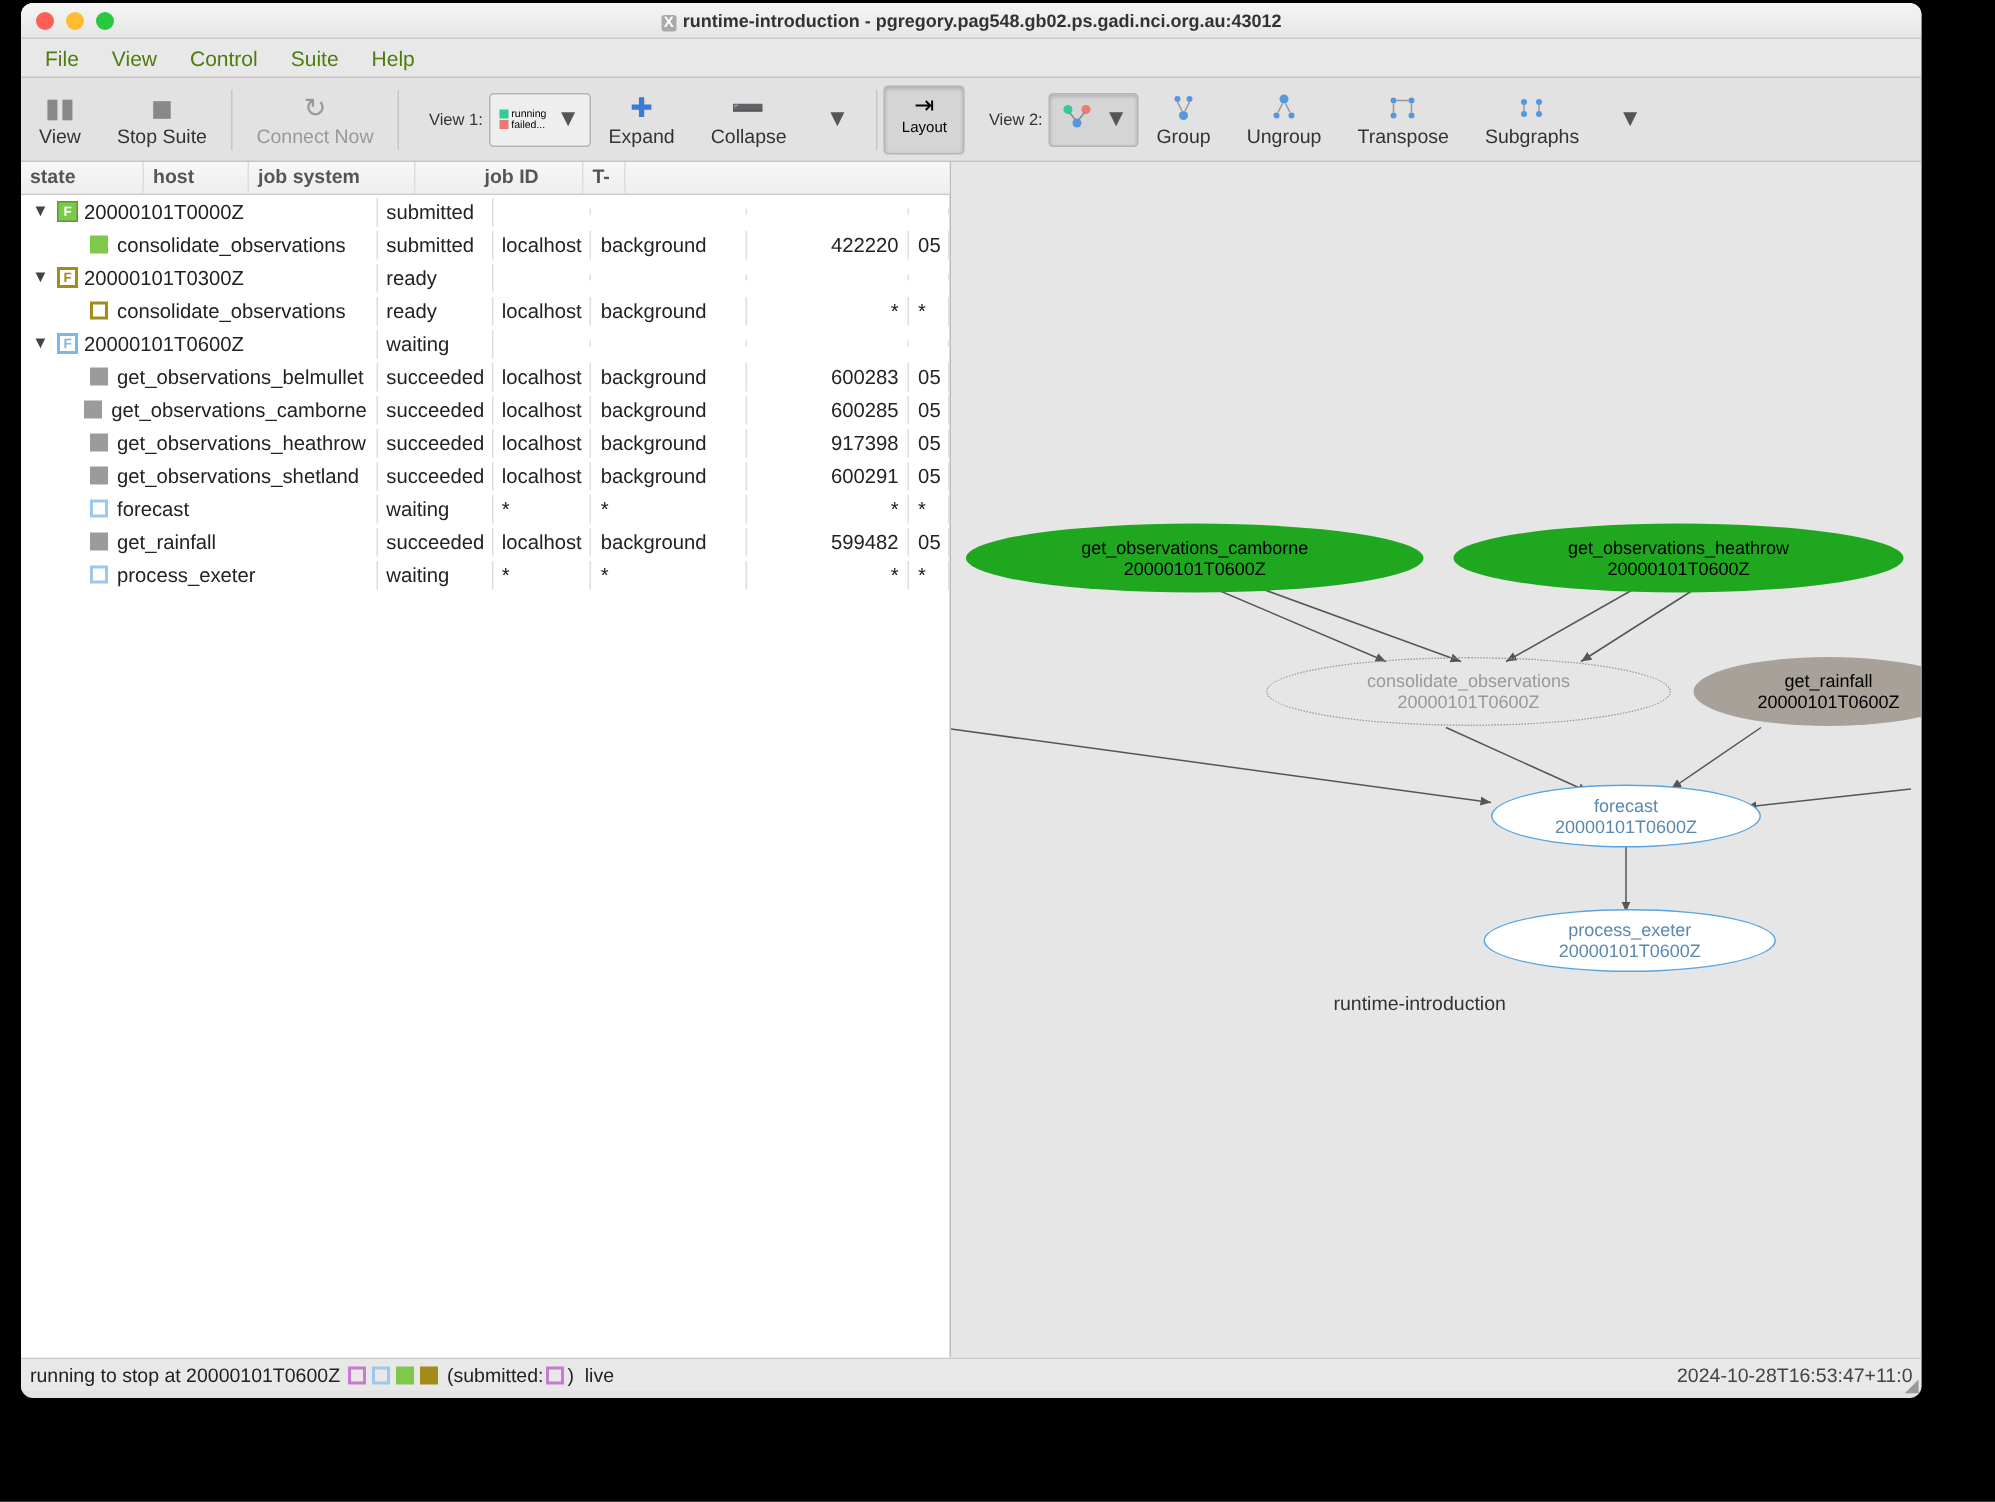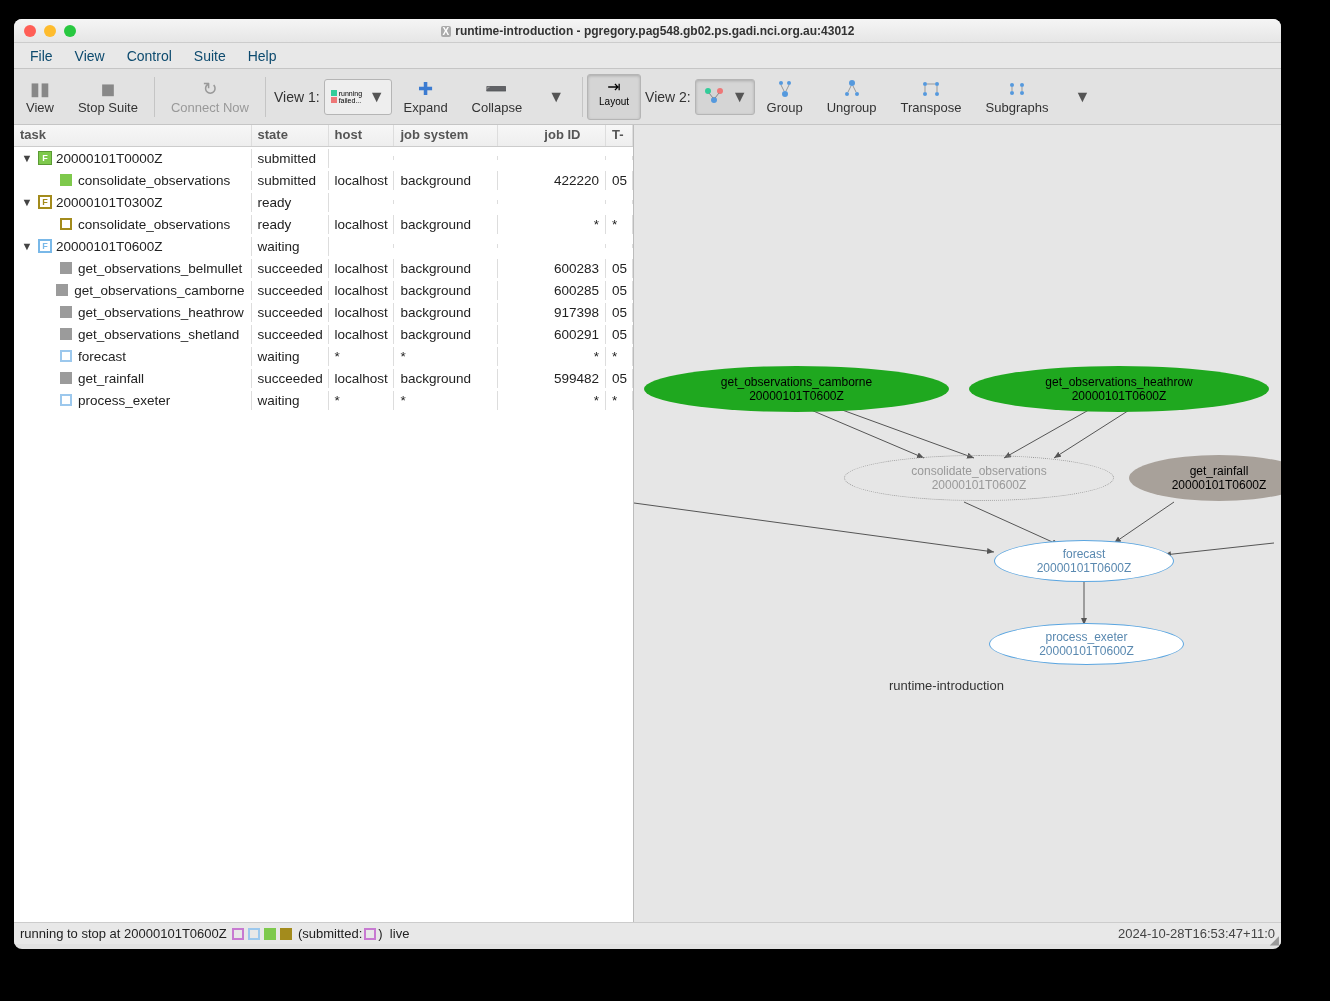--- a/index.html
+++ b/index.html
@@ -1,31 +1,31 @@
 <!DOCTYPE html>
 <html><head>
 <meta charset="utf-8">
 <style>
 * { box-sizing: border-box; margin: 0; padding: 0; font-family: -apple-system, "Helvetica Neue", Arial, sans-serif; }
 html, body { width: 1330px; height: 1001px; background: #000; }
-.window { position: absolute; left: 14px; top: 19px; width: 1267px; height: 930px; background: #e2e2e2; border-radius: 8px; overflow: hidden; box-shadow: 0 5px 30px rgba(0,0,0,0.5); }
+.window { position: absolute; left: 14px; top: 2px; width: 1267px; height: 930px; background: #e2e2e2; border-radius: 8px; overflow: hidden; box-shadow: 0 5px 30px rgba(0,0,0,0.5); }
 .titlebar { height: 24px; background: linear-gradient(#f5f5f5,#e6e6e6); border-bottom: 1px solid #ccc; display: flex; align-items: center; position: relative; }
 .traffic { display: flex; gap: 8px; margin-left: 10px; }
 .dot { width: 12px; height: 12px; border-radius: 50%; }
 .red { background: #ff5f57; } .yellow { background: #febc2e; } .green { background: #28c840; }
 .title { position: absolute; left: 0; right: 0; text-align: center; font-size: 12px; font-weight: bold; color: #333; pointer-events: none; }
 .title .x { background: #aaa; color:#fff; font-size:10px; padding:0 2px; border-radius:2px; margin-right:4px; }
 .menubar { height: 26px; background: #e8e8e8; border-bottom: 1px solid #c5c5c5; display: flex; align-items: center; padding: 0 6px; gap: 2px; }
-.menubar span { padding: 4px 10px; font-size: 14px; color: #0c4a6e; cursor: default; }
+.menubar span { padding: 4px 10px; font-size: 14px; color: #4d7c0f; cursor: default; }
 .toolbar { height: 56px; background: #e2e2e2; border-bottom: 1px solid #c5c5c5; display: flex; align-items: center; }
 .tbtn { display: flex; flex-direction: column; align-items: center; justify-content: center; padding: 2px 12px; font-size: 13px; color: #333; height: 50px; cursor: pointer; }
 .tbtn.disabled { color: #999; }
 .tbtn .ic { height: 22px; display: flex; align-items: center; justify-content: center; font-size: 18px; }
 .sep { width: 1px; height: 40px; background: #c5c5c5; margin: 0 4px; }
-.viewlbl { font-size: 14px; color: #333; margin: 0 4px 0 4px; }
+.viewlbl { font-size: 11px; color: #333; margin: 0 4px 0 16px; }
 .combo { display: inline-flex; align-items: center; border: 1px solid #b5b5b5; background: #eee; border-radius: 3px; padding: 4px 6px; height: 36px; }
 .combo.pressed { background: #d5d5d5; box-shadow: inset 0 1px 3px rgba(0,0,0,0.2); }
 .combo .drop { margin-left: 6px; color: #555; }
 .legend-mini { width: 32px; font-size: 7px; line-height: 7px; }
 .legend-mini div { display:flex; align-items:center; gap:2px; }
 .legend-mini .sq { width:6px; height:6px; display:inline-block; }
 .graph-ic svg { width: 24px; height: 18px; }
 .overflow { padding: 0 14px; color: #555; }
 .body { display: flex; height: 797px; }
 .treepanel { width: 620px; background: #fff; border-right: 1px solid #bcbcbc; display: flex; flex-direction: column; }
@@ -185,21 +185,20 @@
           </svg>
         </div>
       <div>Subgraphs</div>
     </div>
     <div class="overflow">▼</div>
   </div>
 
   <div class="body">
     <div class="treepanel">
       <div class="treehdr">
-        <div class="c-task">task</div>
         <div class="c-state">state</div>
         <div class="c-host">host</div>
         <div class="c-js">job system</div>
         <div class="c-jid" style="text-align:left">job ID</div>
         <div class="c-ts">T-</div>
       </div>
       <div class="treebody" id="treebody">
           <div class="row">
             <div class="c-task">
               <span class="expander">▼</span>

